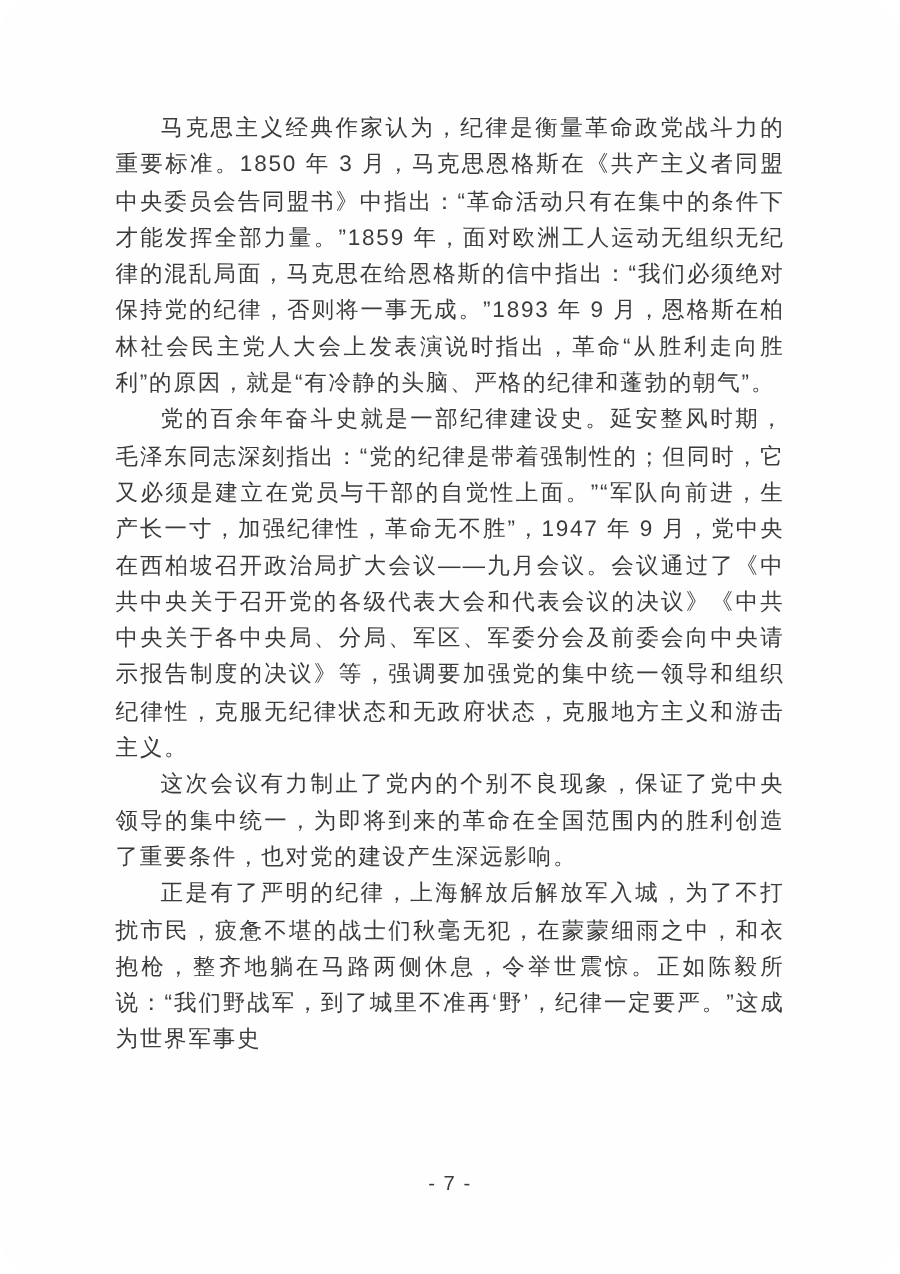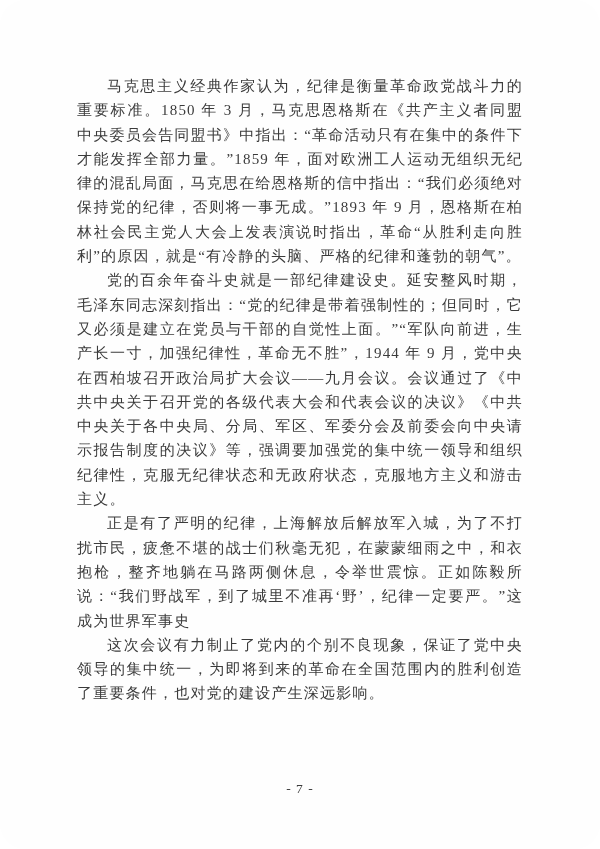--- a/index.html
+++ b/index.html
@@ -6,21 +6,21 @@
     margin: 0;
     padding: 0;
     background: #ffffff;
   }
   .page {
     position: relative;
     width: 600px;
     height: 849px;
     background: #fefefe;
     overflow: hidden;
-    font-family: Liberation Serif, serif;
+    font-family: Liberation Sans, sans-serif;
     border-radius: 25px;
   }
   .content {
     position: absolute;
     left: 77px;
     top: 74px;
     width: 446px;
   }
   .para {
     margin: 0;
@@ -43,18 +43,18 @@
     letter-spacing: 1px;
     color: #3b3b3b;
   }
 </style>
 </head>
 <body>
 
 <div class="page">
   <div class="content">
       <p class="para">马克思主义经典作家认为，纪律是衡量革命政党战斗力的重要标准。1850 年 3 月，马克思恩格斯在《共产主义者同盟中央委员会告同盟书》中指出：“革命活动只有在集中的条件下才能发挥全部力量。”1859 年，面对欧洲工人运动无组织无纪律的混乱局面，马克思在给恩格斯的信中指出：“我们必须绝对保持党的纪律，否则将一事无成。”1893 年 9 月，恩格斯在柏林社会民主党人大会上发表演说时指出，革命“从胜利走向胜利”的原因，就是“有冷静的头脑、严格的纪律和蓬勃的朝气”。</p>
-      <p class="para">党的百余年奋斗史就是一部纪律建设史。延安整风时期，毛泽东同志深刻指出：“党的纪律是带着强制性的；但同时，它又必须是建立在党员与干部的自觉性上面。”“军队向前进，生产长一寸，加强纪律性，革命无不胜”，1944 年 9 月，党中央在西柏坡召开政治局扩大会议——九月会议。会议通过了《中共中央关于召开党的各级代表大会和代表会议的决议》《中共中央关于各中央局、分局、军区、军委分会及前委会向中央请示报告制度的决议》等，强调要加强党的集中统一领导和组织纪律性，克服无纪律状态和无政府状态，克服地方主义和游击主义。</p>
+      <p class="para">党的百余年奋斗史就是一部纪律建设史。延安整风时期，毛泽东同志深刻指出：“党的纪律是带着强制性的；但同时，它又必须是建立在党员与干部的自觉性上面。”“军队向前进，生产长一寸，加强纪律性，革命无不胜”，1947 年 9 月，党中央在西柏坡召开政治局扩大会议——九月会议。会议通过了《中共中央关于召开党的各级代表大会和代表会议的决议》《中共中央关于各中央局、分局、军区、军委分会及前委会向中央请示报告制度的决议》等，强调要加强党的集中统一领导和组织纪律性，克服无纪律状态和无政府状态，克服地方主义和游击主义。</p>
+      <p class="para">这次会议有力制止了党内的个别不良现象，保证了党中央领导的集中统一，为即将到来的革命在全国范围内的胜利创造了重要条件，也对党的建设产生深远影响。</p>
       <p class="para">正是有了严明的纪律，上海解放后解放军入城，为了不打扰市民，疲惫不堪的战士们秋毫无犯，在蒙蒙细雨之中，和衣抱枪，整齐地躺在马路两侧休息，令举世震惊。正如陈毅所说：“我们野战军，到了城里不准再‘野’，纪律一定要严。”这成为世界军事史</p>
-      <p class="para">这次会议有力制止了党内的个别不良现象，保证了党中央领导的集中统一，为即将到来的革命在全国范围内的胜利创造了重要条件，也对党的建设产生深远影响。</p>
     </div>
   <div class="footer">- 7 -</div>
 </div>
 
 </body></html>

